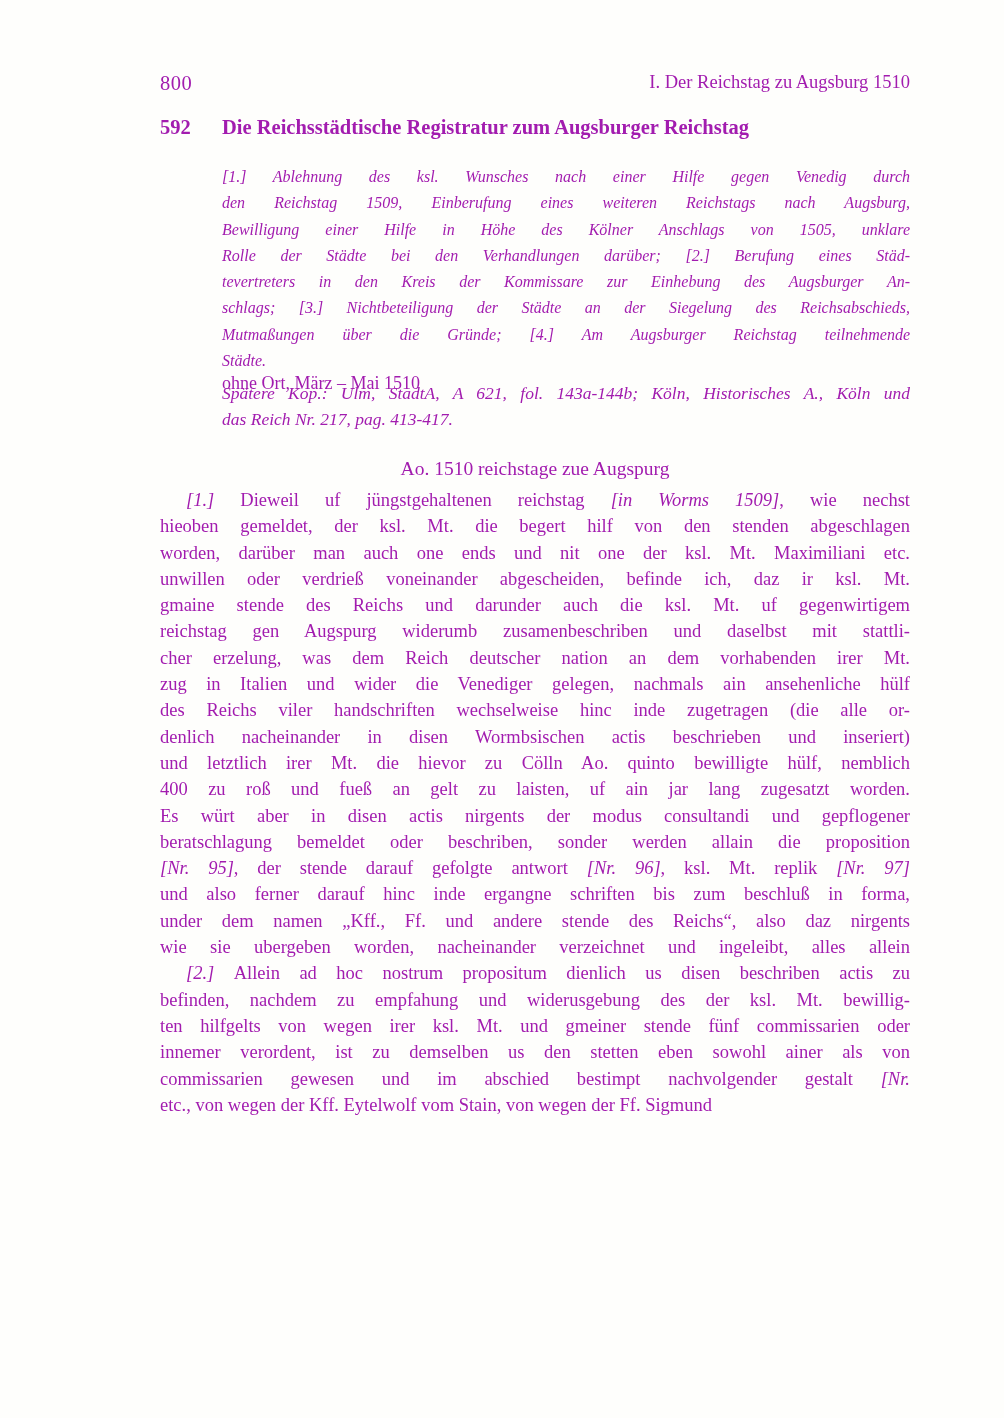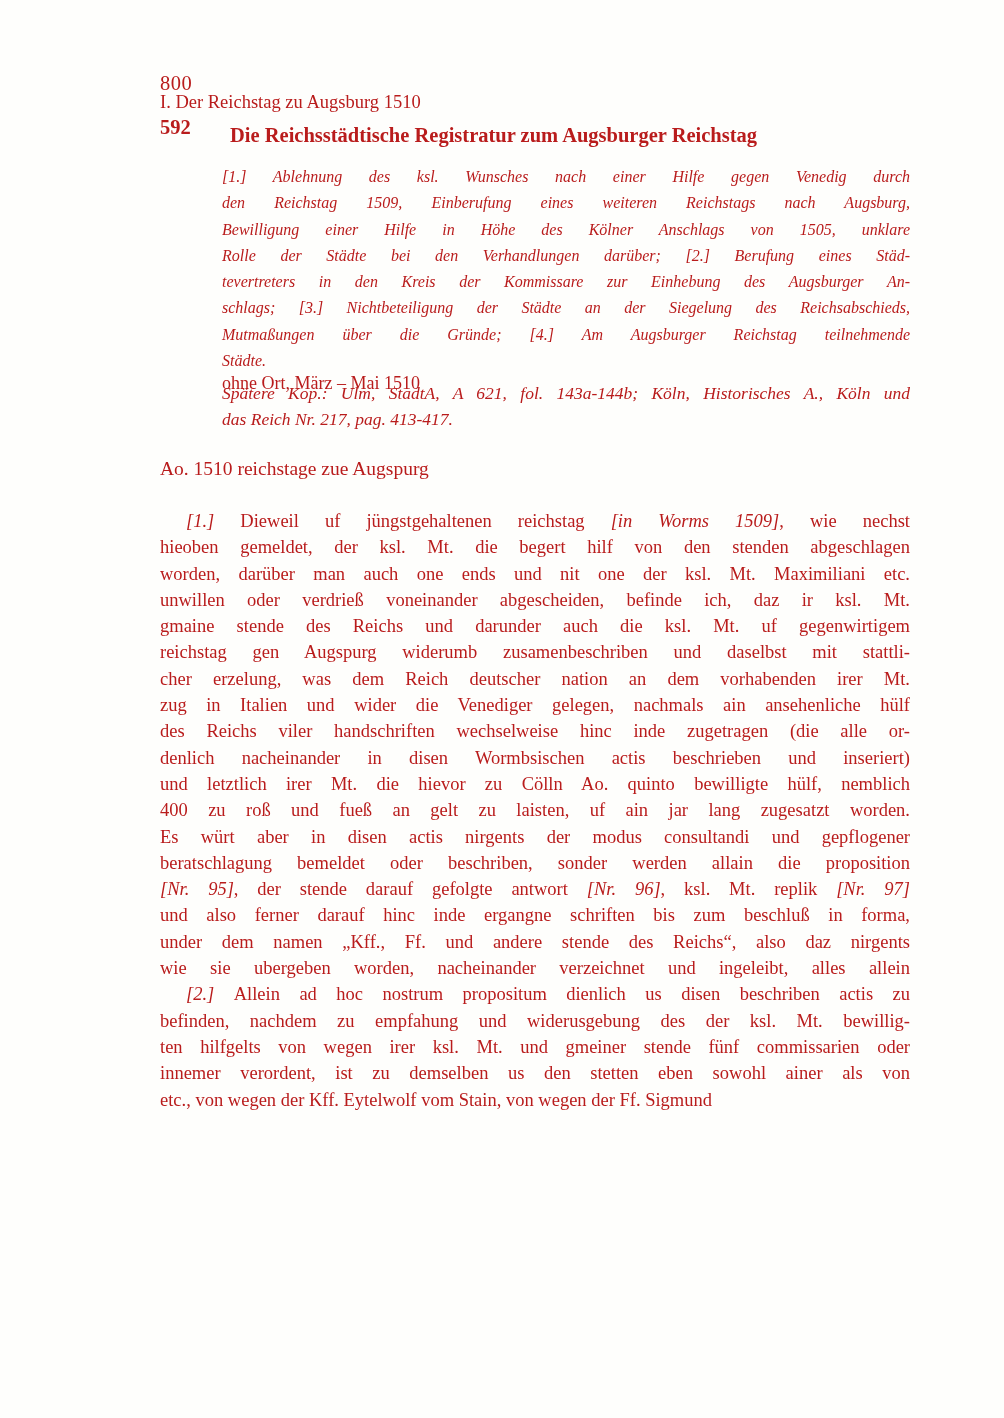--- a/index.html
+++ b/index.html
@@ -1,46 +1,46 @@
 <!DOCTYPE html>
 <html lang="de"><head>
 <meta charset="utf-8">
 <style>
   html,body{margin:0;padding:0;background:#e8e8e8;}
   .page{
     position:relative;
     width:1004px;height:1418px;
     margin:0 auto;
     background:#fefefc;
-    color:#b91c1c;
+    color:#a21caf;
     font-family:"Liberation Serif", serif;
     overflow:hidden;
   }
   .abs{position:absolute;}
   
   .running{top:72px;left:160px;width:750px;height:24px;font-size:20px;}
   .pagenum{position:absolute;left:0;top:0;font-size:20.5px;letter-spacing:.5px;}
-  .rhead{position:absolute;left:0;right:0;text-align:left;font-size:18.5px;margin-top:20px;}
+  .rhead{position:absolute;left:0;right:0;text-align:right;font-size:18.5px;}
   
   .entryhead{top:116px;left:160px;width:750px;font-weight:bold;font-size:20.5px;}
   .entrynum{position:absolute;left:0;top:0;}
-  .entrytitle{position:absolute;left:62px;top:0;right:0;font-size:20.5px;font-weight:bold;margin:8px;}
+  .entrytitle{position:absolute;left:62px;top:0;right:0;font-size:20.5px;font-weight:bold;margin:0;}
   
   .tline{white-space:nowrap;text-align:justify;text-align-last:justify;height:26.3px;line-height:26.3px;}
   .tline.last{text-align-last:left;}
   .tline.indent{text-indent:26px;}
   .it{font-style:italic;}
   
   .abstract{top:164px;left:222px;width:688px;font-style:italic;font-size:16px;}
   .dateline{top:370px;left:222px;width:688px;font-size:18px;line-height:26.3px;}
   .sourcenote{top:380px;left:222px;width:688px;font-style:italic;font-size:17.5px;}
   
-  .docheading{top:456px;left:160px;width:750px;font-size:19.5px;line-height:26px;}
+  .docheading{top:456px;left:160px;width:750px;text-align:center;font-size:19.5px;line-height:26px;}
   
-  .docbody{top:487px;left:160px;width:750px;font-size:18.5px;margin-top:21px;}
+  .docbody{top:487px;left:160px;width:750px;font-size:18.5px;}
 </style>
 </head>
 <body>
 
 <div class="page">
 
   <div class="abs running">
     <span class="pagenum">800</span>
     <span class="rhead">I. Der Reichstag zu Augsburg 1510</span>
   </div>
@@ -89,17 +89,18 @@
         <div class="tline"><span class="it">[Nr. 95]</span><span>, der stende darauf gefolgte antwort </span><span class="it">[Nr. 96]</span><span>, ksl. Mt. replik </span><span class="it">[Nr. 97]</span></div>
         <div class="tline">und also ferner darauf hinc inde ergangne schriften bis zum beschluß in forma,</div>
         <div class="tline">under dem namen „Kff., Ff. und andere stende des Reichs“, also daz nirgents</div>
         <div class="tline">wie sie ubergeben worden, nacheinander verzeichnet und ingeleibt, alles allein</div>
       </div>
     <div>
         <div class="tline indent"><span class="it">[2.] </span><span>Allein ad hoc nostrum propositum dienlich us disen beschriben actis zu</span></div>
         <div class="tline">befinden, nachdem zu empfahung und widerusgebung des der ksl. Mt. bewillig-</div>
         <div class="tline">ten hilfgelts von wegen irer ksl. Mt. und gmeiner stende fünf commissarien oder</div>
         <div class="tline">innemer verordent, ist zu demselben us den stetten eben sowohl ainer als von</div>
+        <div class="tline"><span>commissarien gewesen und im abschied bestimpt nachvolgender gestalt </span><span class="it">[Nr.</span></div>
         <div class="tline last">etc., von wegen der Kff. Eytelwolf vom Stain, von wegen der Ff. Sigmund</div>
       </div>
   </div>
 
 </div>
 
 </body></html>

